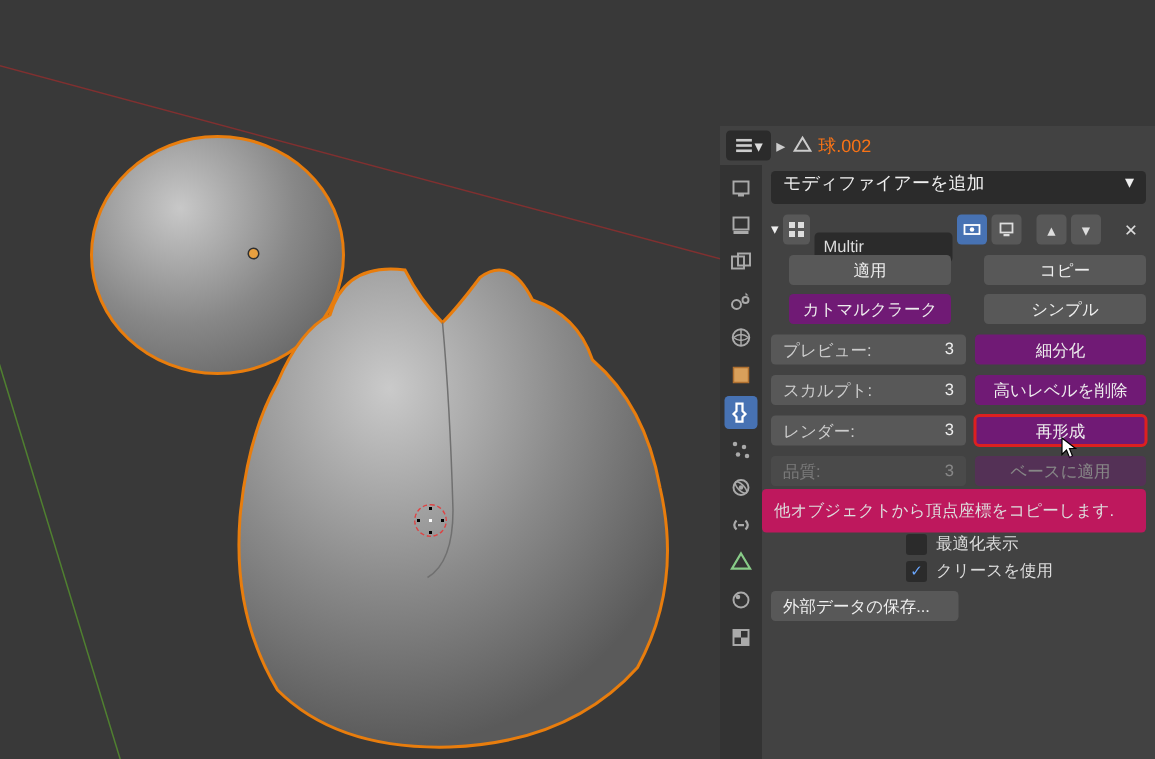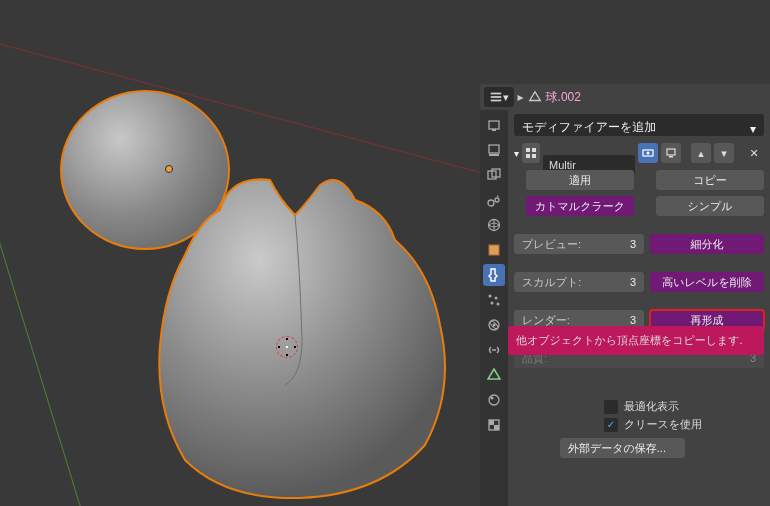--- a/index.html
+++ b/index.html
@@ -12,46 +12,46 @@
 .mesh-blob svg { width: 100%; height: 100%; }
 .cursor3d { position: absolute; left: 275px; top: 335px; width: 24px; height: 24px; pointer-events: none; }
 .cursor3d::before { content: ''; position: absolute; left: 50%; top: 50%; width: 20px; height: 20px; border: 1px dashed #d44; border-radius: 50%; transform: translate(-50%, -50%); }
 .cursor3d::after { content: ''; position: absolute; left: 50%; top: 50%; width: 2px; height: 2px; background: #fff; transform: translate(-50%, -50%); box-shadow: 0 -8px #000, 0 8px #000, -8px 0 #000, 8px 0 #000; }
 .origin-dot { position: absolute; left: 165px; top: 165px; width: 8px; height: 8px; border-radius: 50%; background: #e8a040; border: 1px solid #303030; }
 
 .right { position: absolute; right: 0; top: 84px; width: 290px; height: 422px; background: #424242; }
 .header-row { background: #424242; height: 26px; display: flex; align-items: center; padding: 2px 4px; gap: 4px; }
 .hdr-btn { background: #585858; border-radius: 3px; height: 20px; display: flex; align-items: center; padding: 0 5px; color: #ddd; font-size: 11px; }
 .hdr-dark { background: #2b2b2b; }
-.obj-name { color: #f9a8d4; font-size: 12px; }
+.obj-name { color: #f97316; font-size: 12px; }
 .tab-col { position: absolute; left: 0; top: 26px; width: 28px; background: #333; height: 396px; display: flex; flex-direction: column; padding-top: 4px; gap: 3px; align-items: center; }
 .tab-icon { width: 22px; height: 22px; display: flex; align-items: center; justify-content: center; color: #aaa; border-radius: 3px; }
 .tab-icon.active { background: #4772b3; color: #fff; }
 .panel { position: absolute; left: 28px; top: 26px; right: 0; padding: 4px 6px; }
-.dropdown { background: #2b2b2b; color: #eee; font-size: 12px; height: 22px; border-radius: 3px; padding: 0 8px; display: flex; align-items: flex-end; justify-content: space-between; }
+.dropdown { background: #2b2b2b; color: #eee; font-size: 12px; height: 22px; border-radius: 3px; padding: 0 8px; display: flex; align-items: flex-start; justify-content: space-between; }
 .mod-head { display: flex; align-items: center; gap: 3px; margin-top: 6px; height: 22px; }
 .mod-head .tri { color: #eee; font-size: 10px; }
 .icon-btn { background: #585858; height: 20px; min-width: 20px; border-radius: 3px; display: flex; align-items: center; justify-content: center; color: #ddd; font-size: 11px; padding: 0 3px; }
 .icon-btn.active { background: #4772b3; color: #fff; }
 .icon-btn.dark { background: #2b2b2b; margin-top: 24px; }
 .btn-row { display: flex; gap: 22px; margin-top: 6px; margin-left: 12px; }
 .btn { flex: 1; background: #585858; height: 20px; border-radius: 3px; color: #eee; font-size: 11px; display: flex; align-items: center; justify-content: center; }
 .btn.primary { background: #701a75; }
-.row2 { display: flex; gap: 6px; margin-top: 18px; }
+.row2 { display: flex; gap: 6px; margin-top: 7px; }
 .numfield { flex: 1; background: #585858; height: 20px; border-radius: 3px; color: #eee; font-size: 11px; display: flex; align-items: center; justify-content: space-between; padding: 0 8px; }
 .numfield .lbl { color: #ccc; }
 .small-btn { flex: 1; background: #701a75; height: 20px; border-radius: 3px; color: #eee; font-size: 11px; display: flex; align-items: center; justify-content: center; text-align: right; }
 .highlight { outline: 2px solid #dd2020; outline-offset: -1px; position: relative; }
 .mouse-cur { position: absolute; left: 50%; top: 14px; width: 12px; height: 16px; pointer-events: none; }
 .mouse-cur svg { width: 100%; height: 100%; }
 .tooltip { position: absolute; left: 28px; top: 242px; right: 6px; background: #be185d; color: #ddd; font-size: 11px; padding: 7px 8px; border-radius: 3px; }
 .check-row { display: flex; align-items: center; gap: 6px; font-size: 11px; color: #ddd; padding-left: 90px; margin-top: 3px; }
 .check { width: 14px; height: 14px; background: #2b2b2b; border-radius: 2px; display: flex; align-items: center; justify-content: center; color: #6aa7ff; font-size: 10px; }
 .ext-row { margin-top: 6px; }
-.ext-btn { background: #585858; height: 20px; border-radius: 3px; color: #eee; font-size: 11px; display: flex; align-items: center; padding: 0 8px; width: 125px; margin-left: 46px; }
+.ext-btn { background: #585858; height: 20px; border-radius: 3px; color: #eee; font-size: 11px; display: flex; align-items: center; padding: 0 8px; width: 125px; }
 </style>
 </head>
 <body>
 
 <div class="viewport">
   <div class="grid-red"></div>
   <div class="grid-green"></div>
   <div class="mesh-sphere"></div>
   <div class="mesh-blob">
     <svg viewBox="0 0 330 340">
@@ -246,20 +246,21 @@
             </svg>
         </div>
       </div>
     </div>
 
     <div class="row2" style="opacity:0.4">
       <div class="numfield">
         <span class="lbl">品質:</span>
         <span>3</span>
       </div>
+      <div class="small-btn">ベースに適用</div>
     </div>
 
     <div style="height:28px"></div>
 
     <div class="check-row">
       <div class="check"></div>
       <span>最適化表示</span>
     </div>
     <div class="check-row">
       <div class="check">✓</div>

